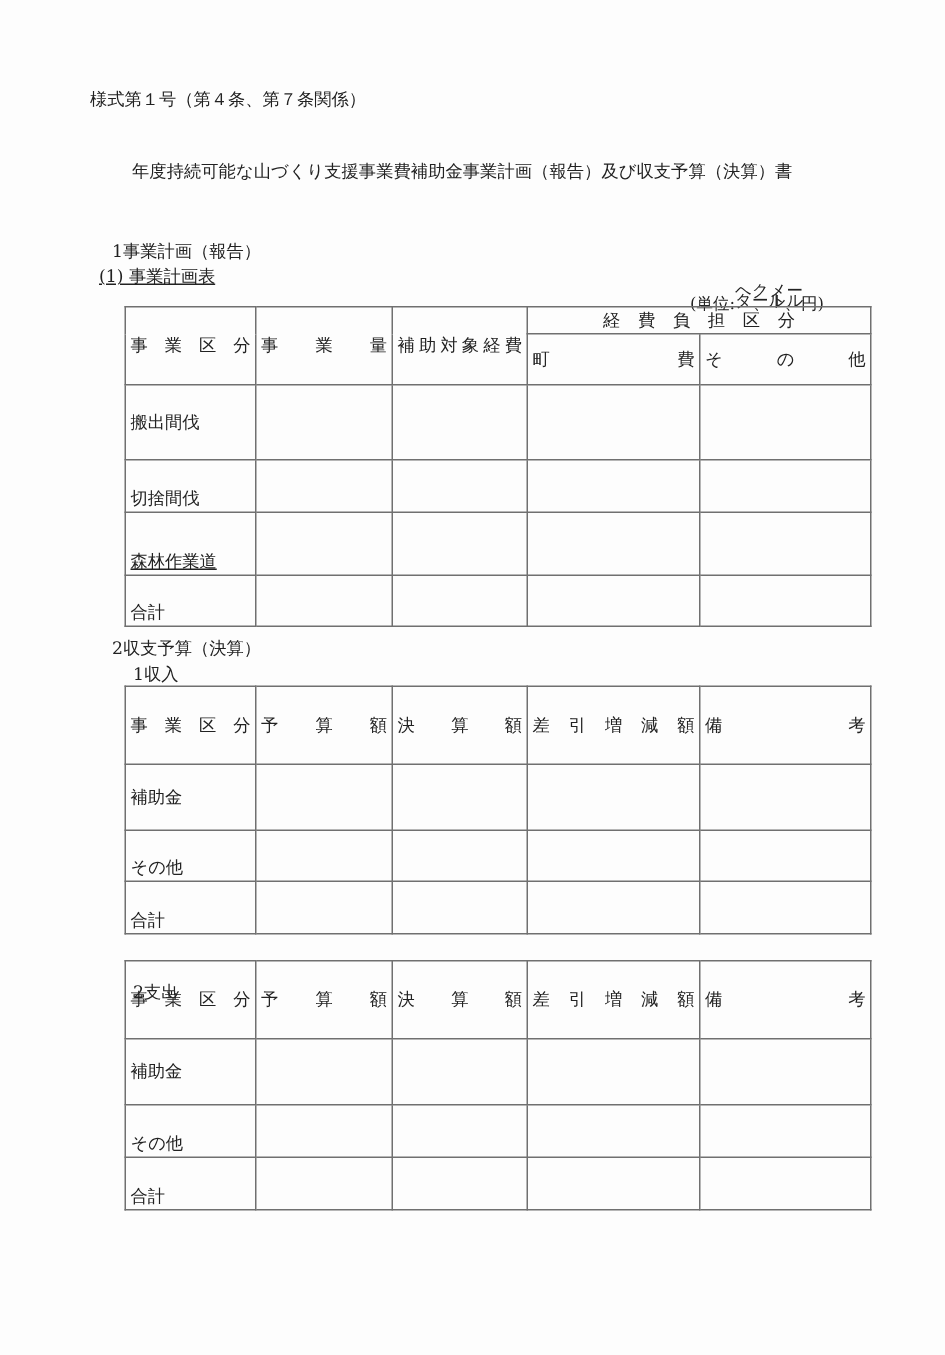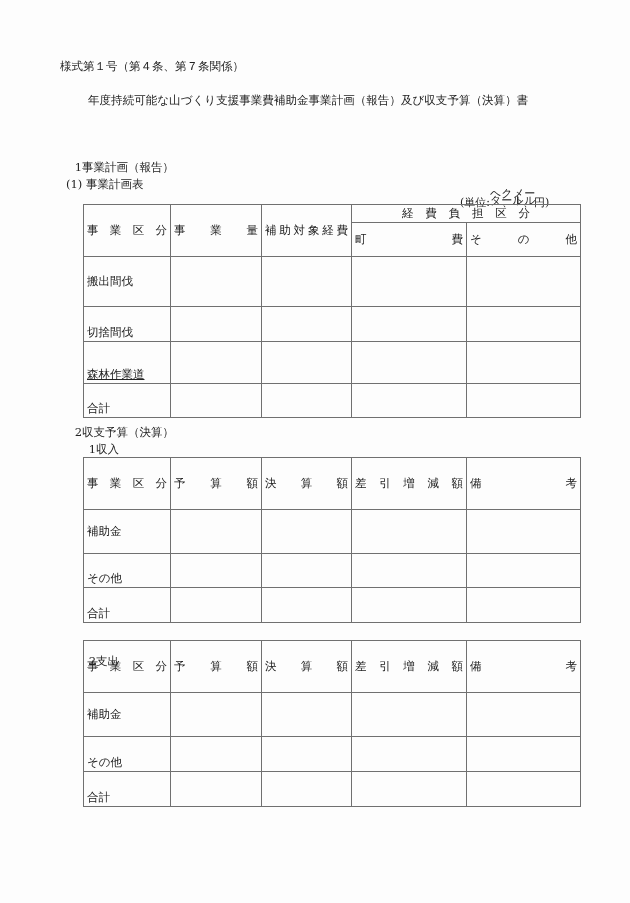--- a/index.html
+++ b/index.html
@@ -3,24 +3,24 @@
 <meta charset="utf-8">
 <style>
   html, body { margin: 0; padding: 0; }
   body {
     width: 630px; height: 903px; background: #fdfdfd; position: relative; overflow: hidden;
     font-family: "DejaVu Serif", "Liberation Serif", serif; color: #222;
   }
   .abs { position: absolute; white-space: nowrap; }
   .t { font-size: 11.5px; line-height: 14px; text-align: right; }
   .form-no { left: 60px; top: 59px; }
-  .doc-title { left: 88px; top: 93px; font-size: 11.5px; letter-spacing: 0.05px; }
+  .doc-title { left: 88px; top: 107px; font-size: 11.5px; letter-spacing: 0.05px; }
   .sec1 { left: 62px; top: 160px; }
   .sec1 .num, .sec2 .num { display: inline-block; width: 20px; }
-  .sub1 { left: 66px; top: 177px; }
+  .sub1 { left: 66px; top: 177px; text-decoration: underline; }
   .unit { left: 460px; top: 190px; font-size: 11px; }
   .unit .small { font-size: 11px; display: inline-block; line-height: 7px; vertical-align: 2px; text-align: center; }
   .sec2 { left: 62px; top: 425px; }
   .sub2a { left: 76px; top: 442px; }
   .sub2b { left: 76px; top: 626px; margin-top: 28px; }
   .sub2a .num, .sub2b .num { display: inline-block; width: 20px; }
 
   table.grid {
     position: absolute; left: 83px; border-collapse: collapse; table-layout: fixed;
     font-size: 11.5px;

